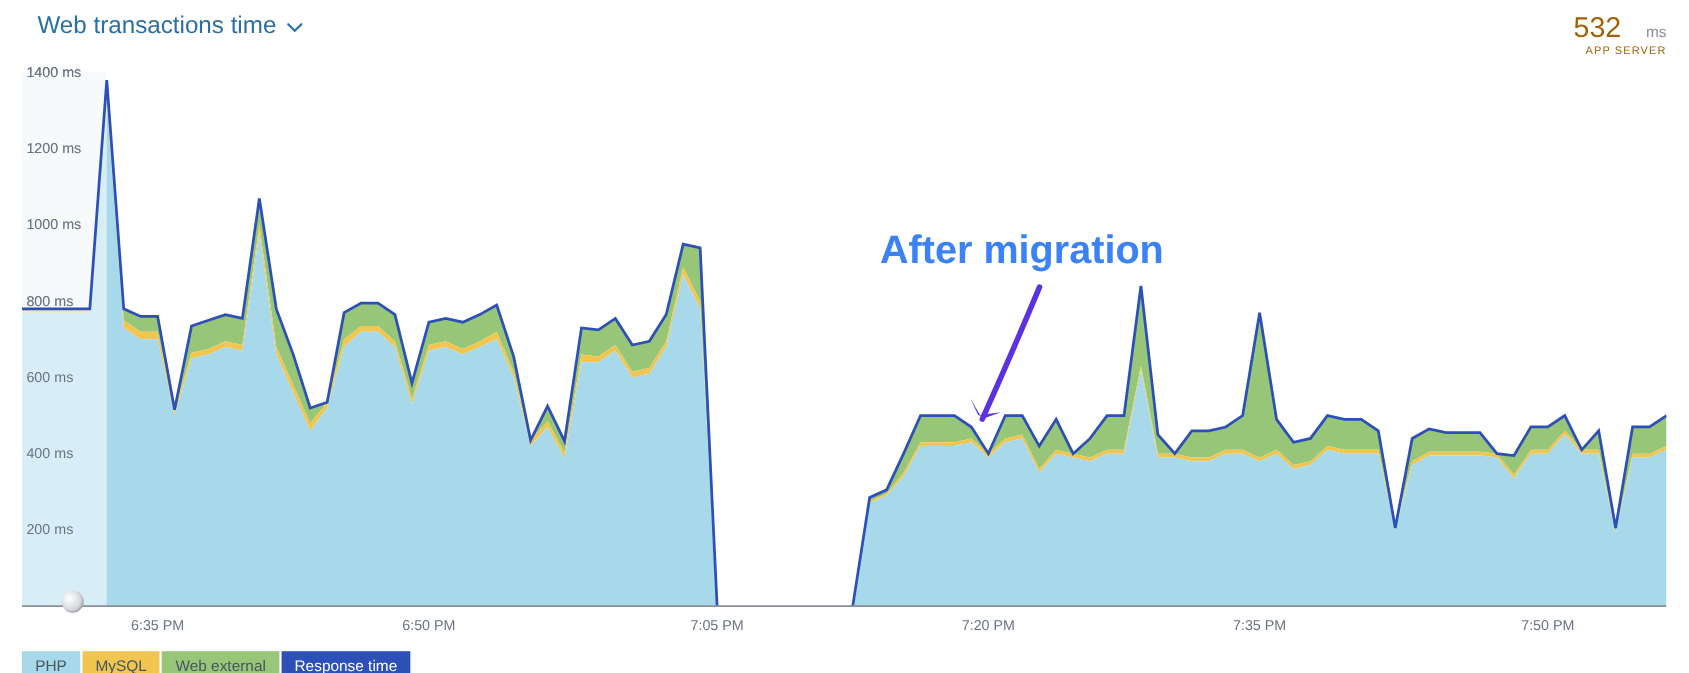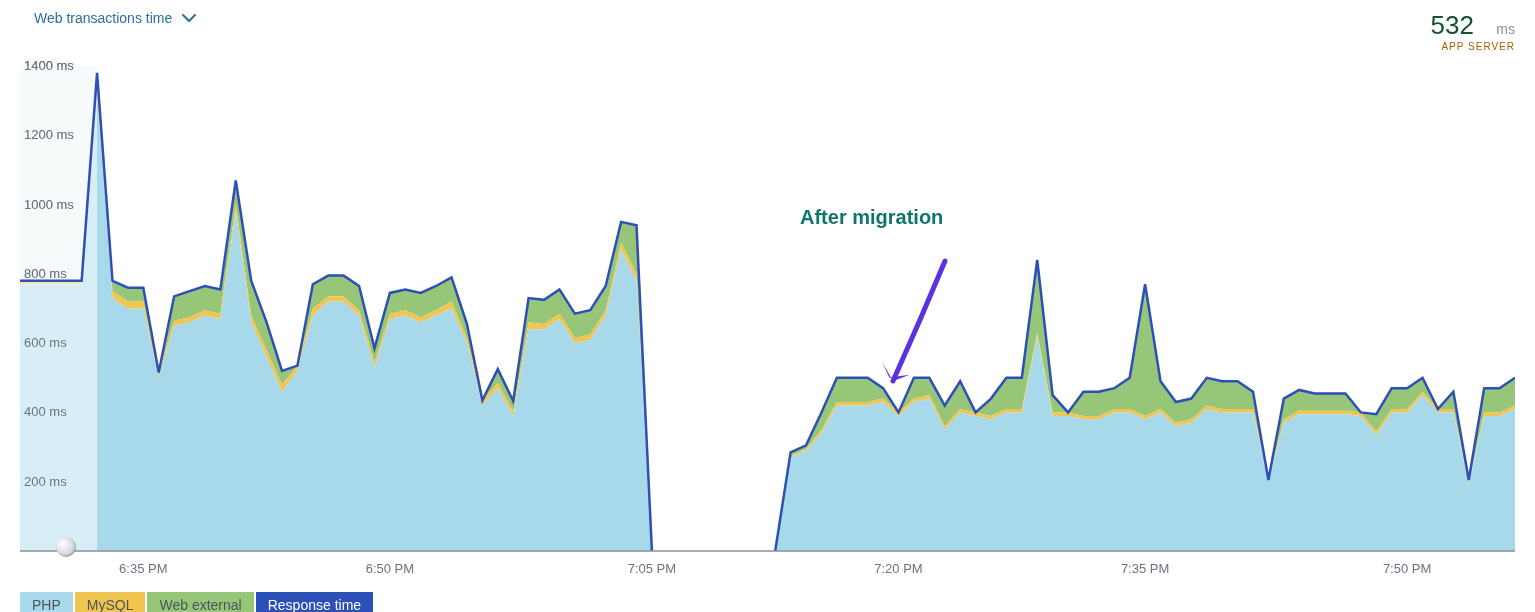--- a/index.html
+++ b/index.html
@@ -14,33 +14,33 @@
     display: flex;
     justify-content: space-between;
     align-items: flex-start;
     margin-bottom: 4px;
   }
   .title-wrap {
     display: flex;
     align-items: center;
     gap: 10px;
     color: #2b6ea1;
-    font-size: 14px;
+    font-size: 22px;
     font-weight: 400;
     cursor: pointer;
     padding-left: 14px;
   }
   .chevron {
     display: inline-block;
   }
   .metric {
     text-align: right;
   }
   .metric-value {
-    color: #14532d;
+    color: #a16207;
     font-size: 26px;
     font-weight: 400;
   }
   .metric-unit {
     color: #8a8f96;
     font-size: 14px;
     margin-left: 18px;
   }
   .metric-label {
     color: #a16207;
@@ -63,23 +63,23 @@
     padding: 5px 12px;
     display: flex;
     align-items: center;
   }
   .legend-item.php  { background: #a7d9eb; }
   .legend-item.mysql{ background: #f0c550; }
   .legend-item.ext  { background: #97c678; }
   .legend-item.resp { background: #2d4fb8; color: #fff; }
   .annotation {
     position: absolute;
-    font-size: 20px;
+    font-size: 36px;
     font-weight: 700;
-    color: #0f766e;
+    color: #3b82f6;
     pointer-events: none;
   }
   .y-label, .x-label {
     fill: #6a7480;
     font-size: 13px;
     font-family: inherit;
   }
   .faded-band { fill: #eaf3f7; }
   .php-area  { fill: #a7d9eb; }
   .mysql-area{ fill: #f0c550; }

